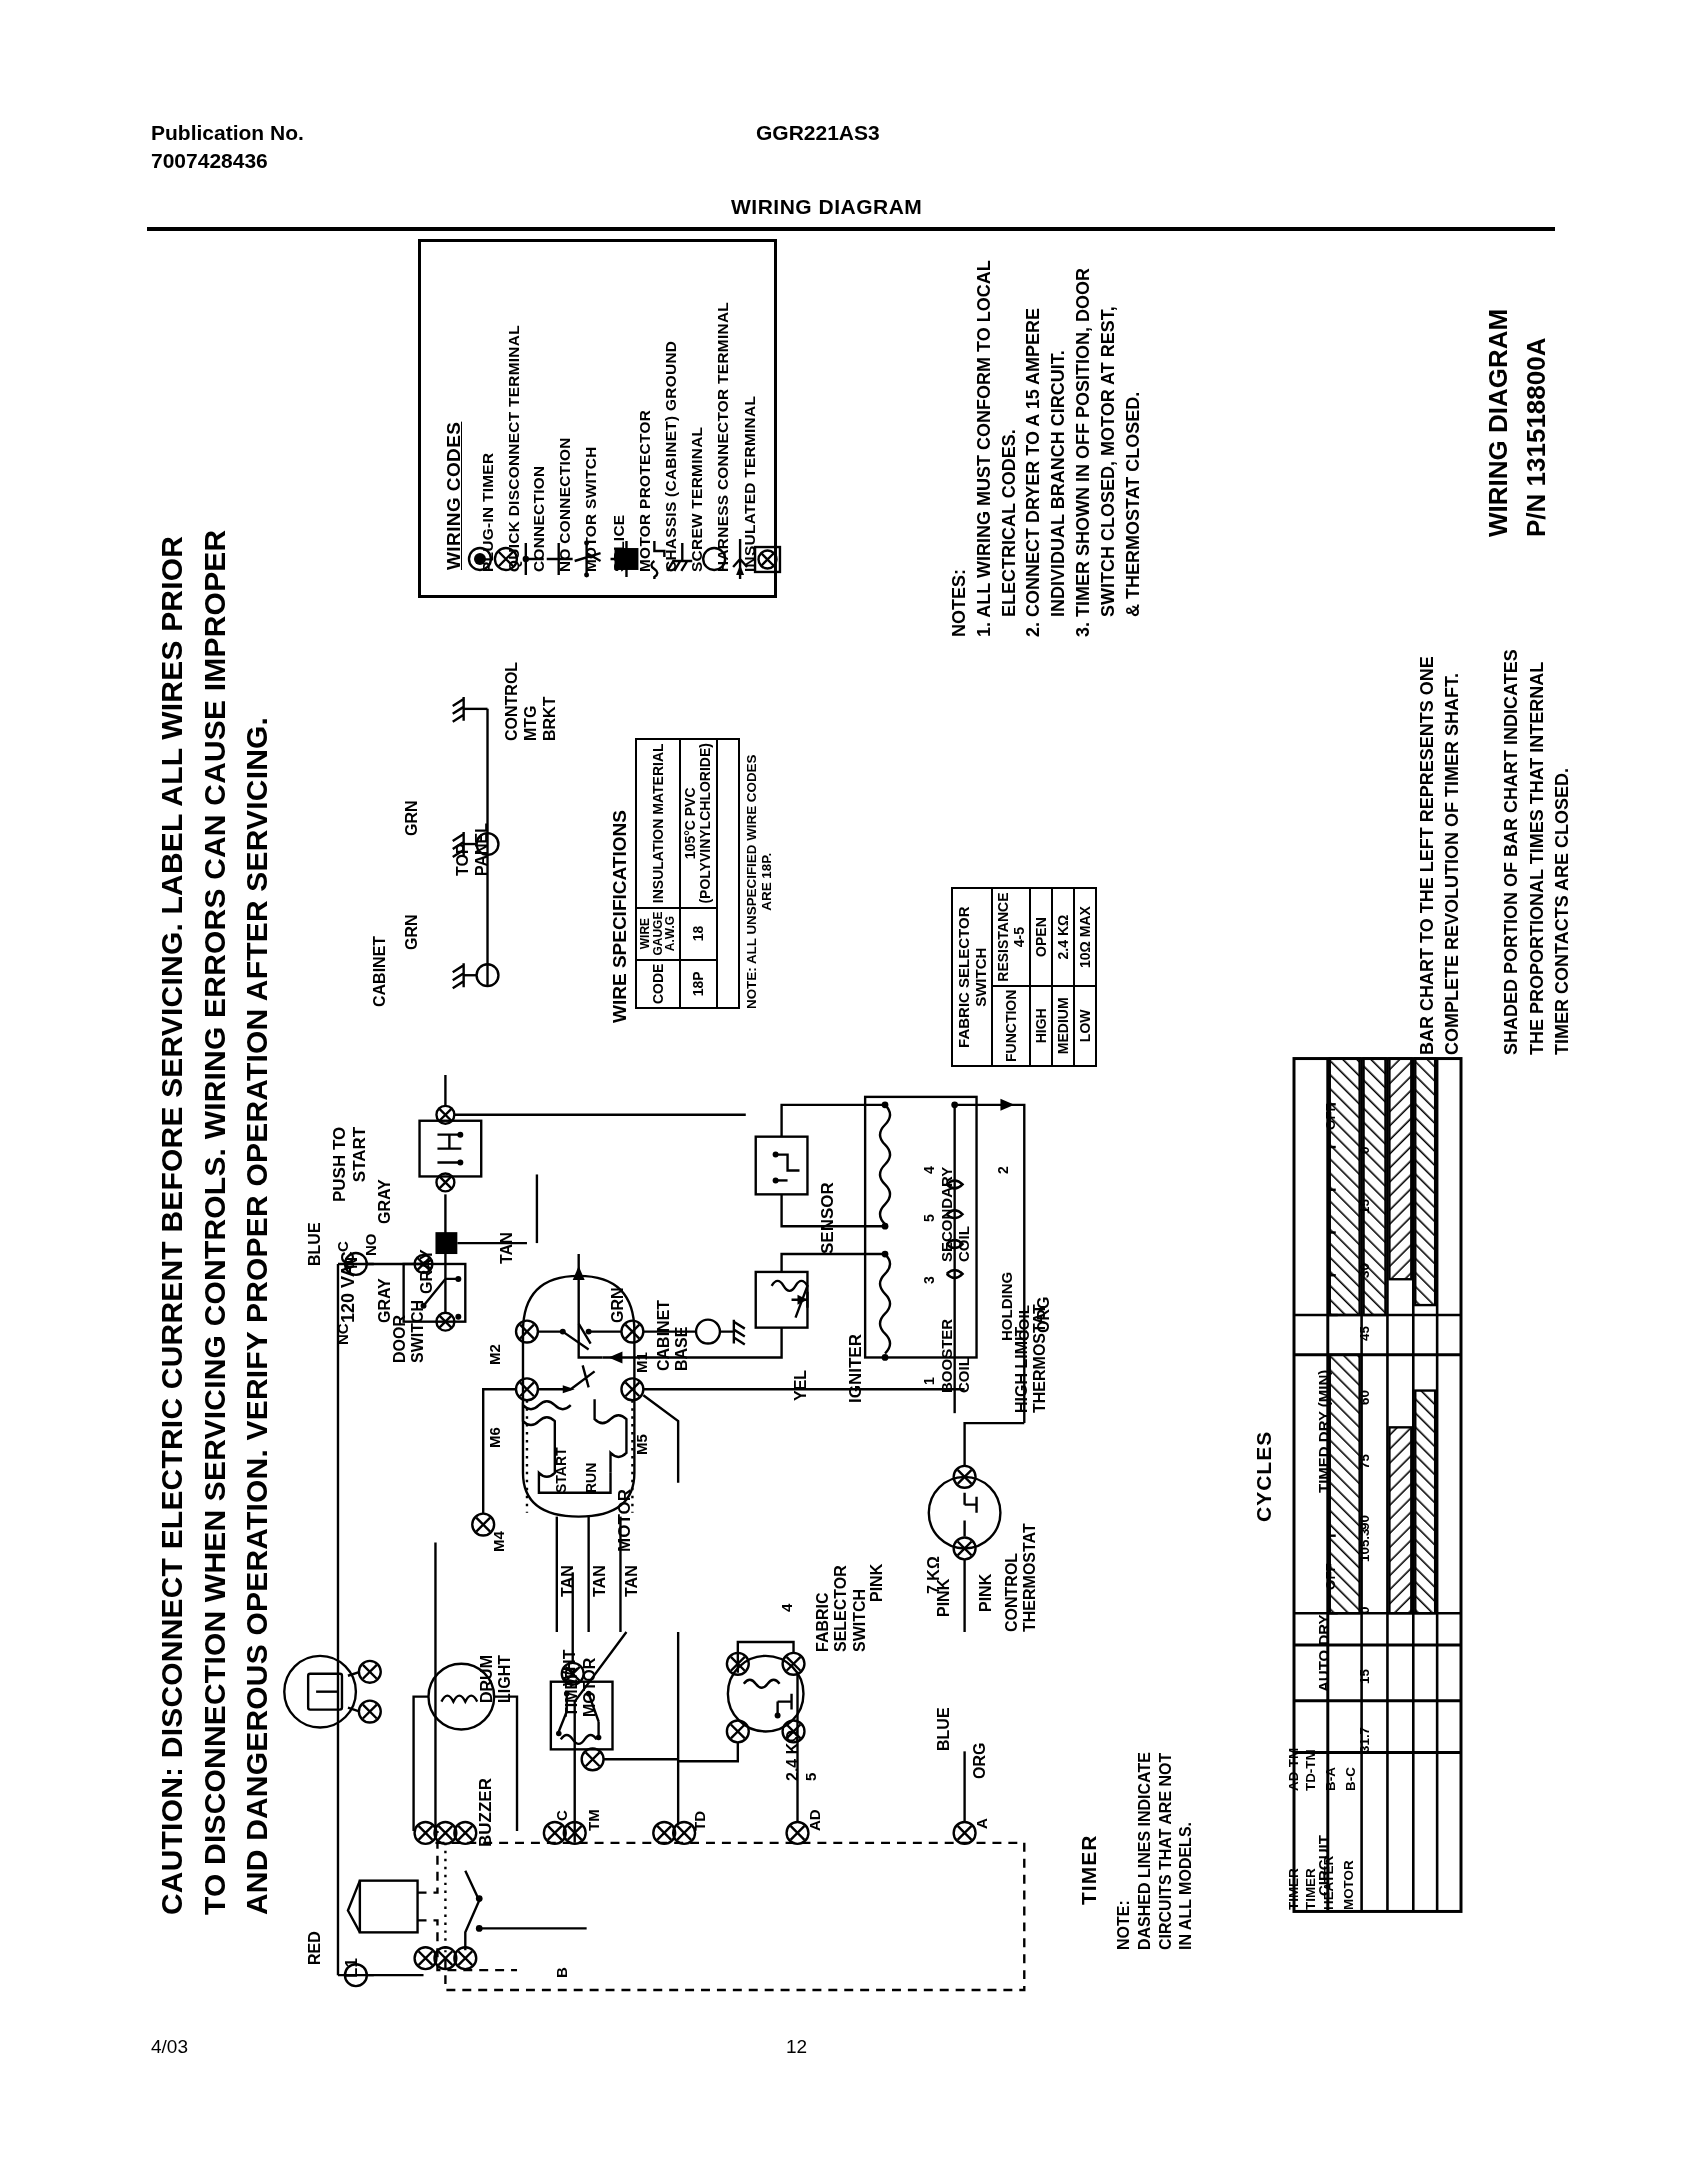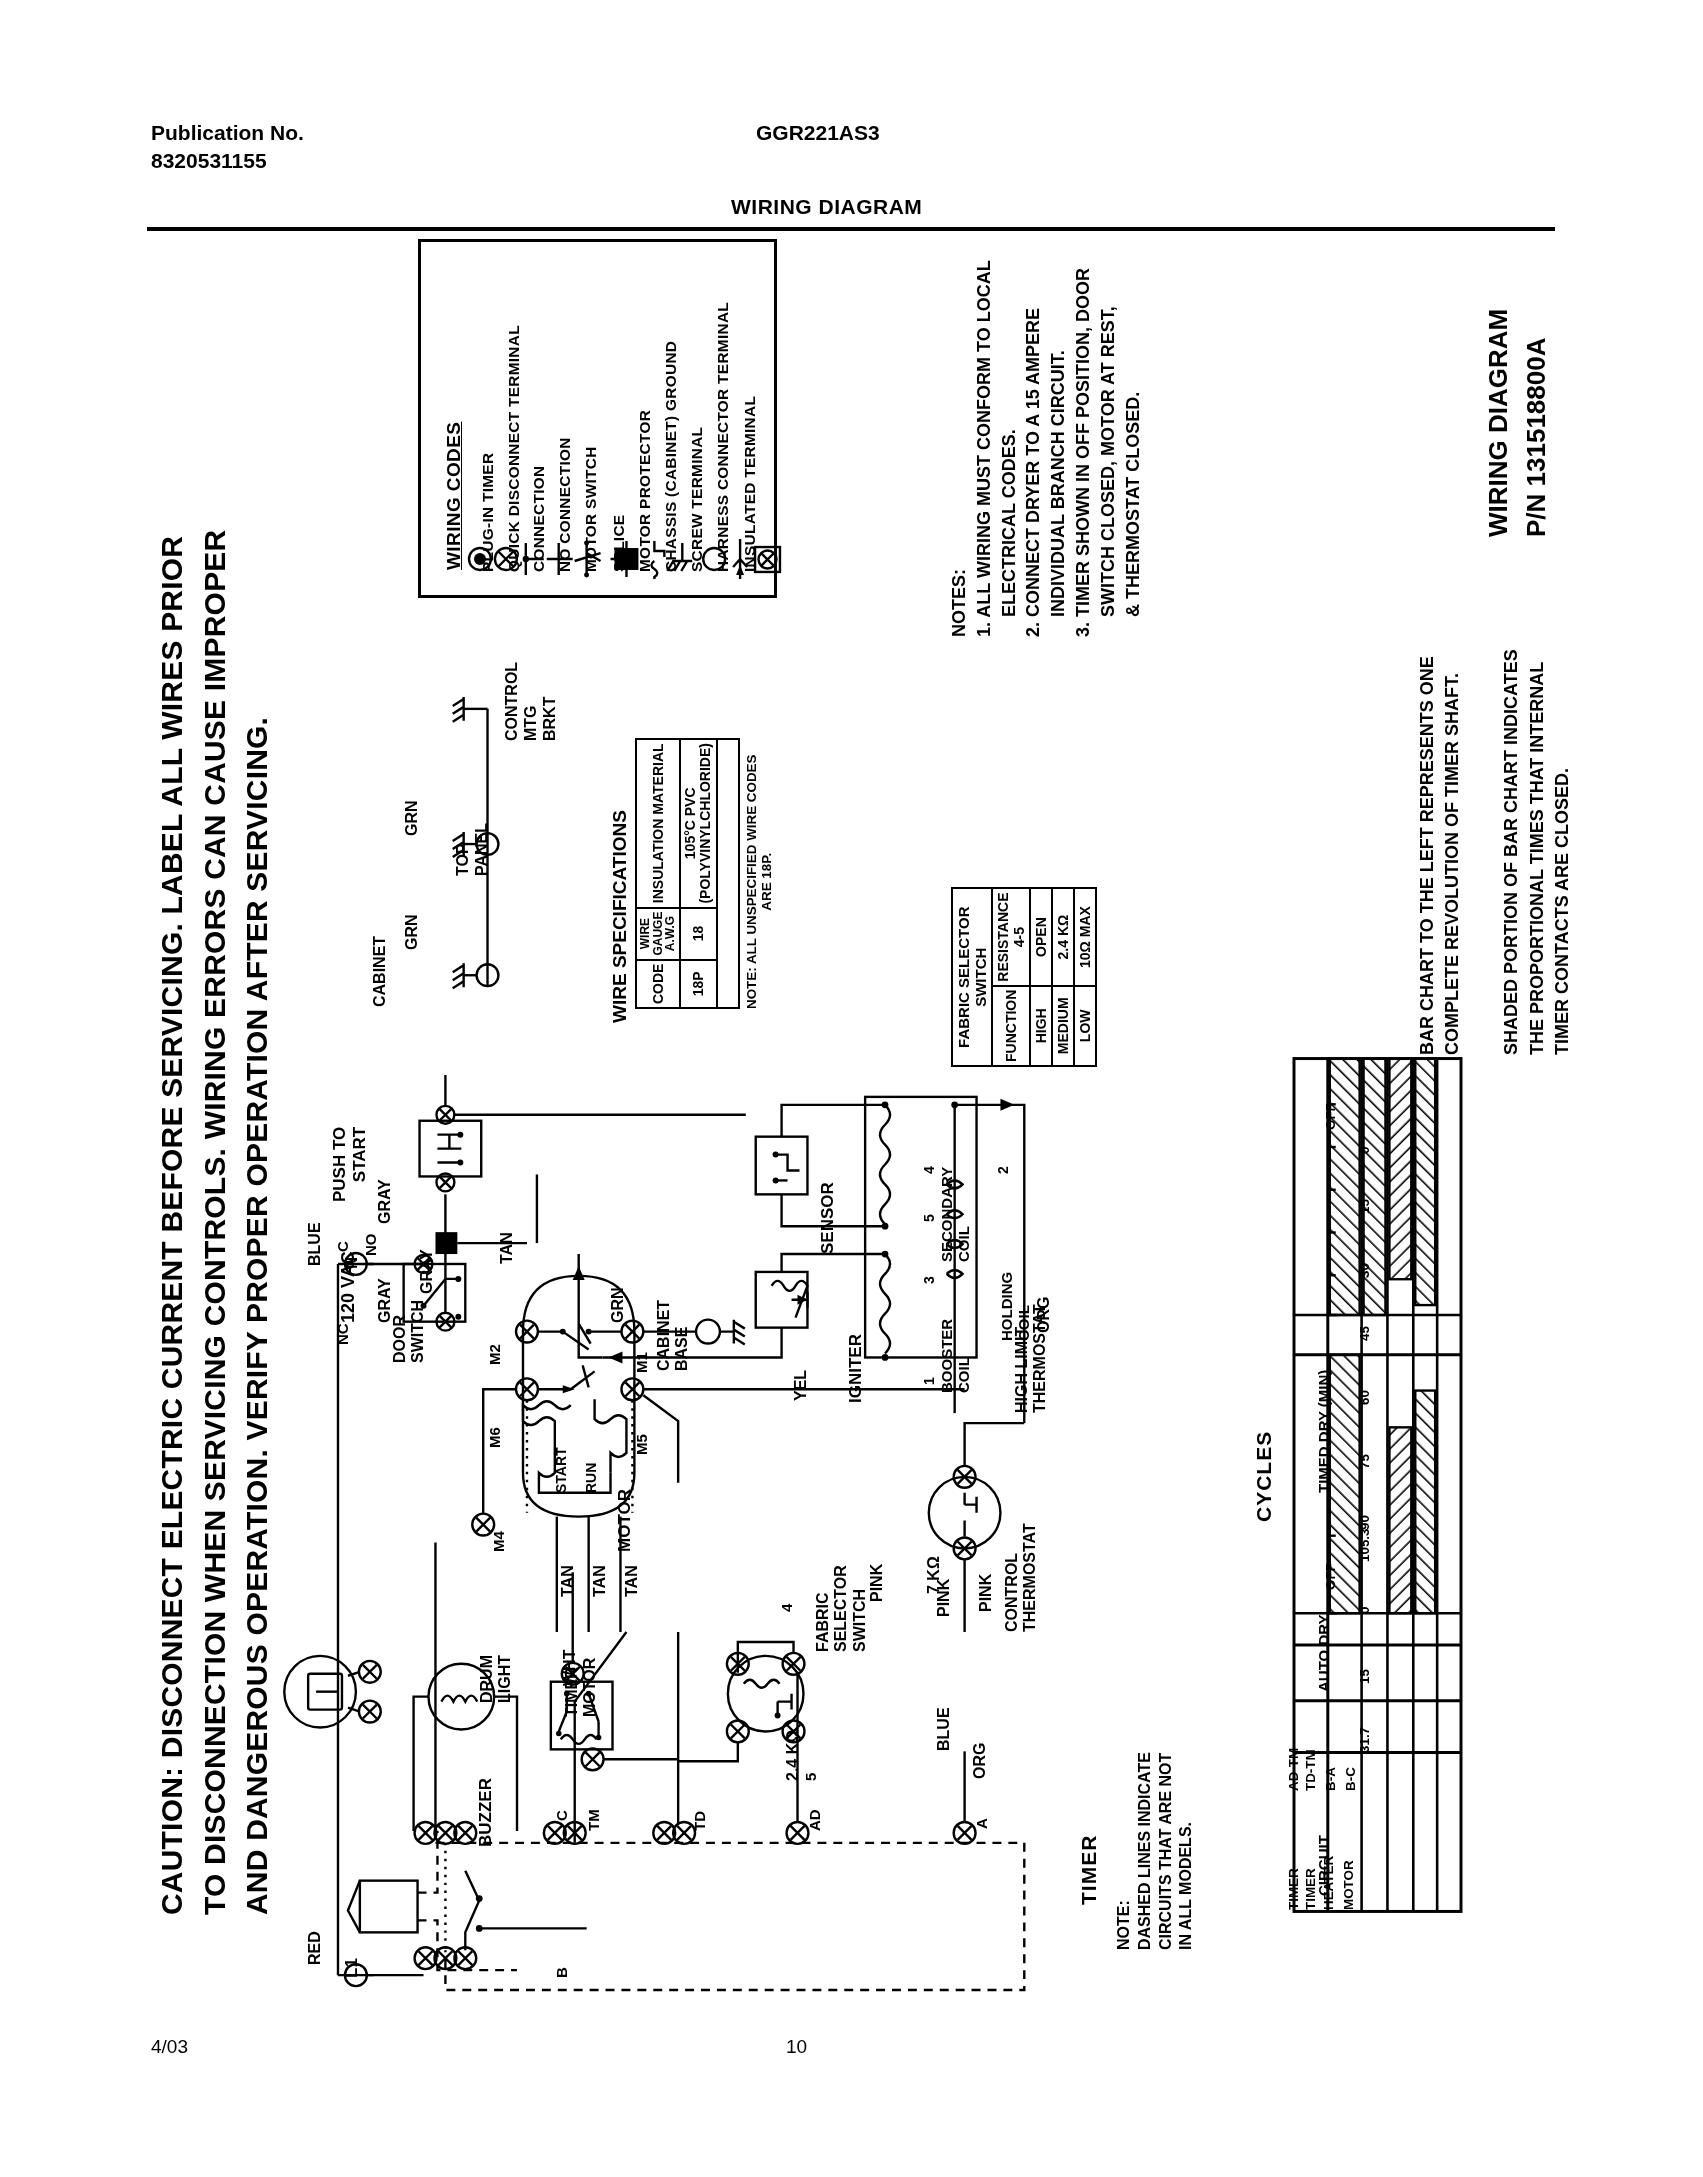--- a/index.html
+++ b/index.html
@@ -48,28 +48,28 @@
   .dash{stroke:#000;fill:none;stroke-width:2.4;stroke-dasharray:9 7;}
   .dot{stroke:#000;fill:none;stroke-width:2.4;stroke-dasharray:2.5 5.5;}
 </style>
 </head>
 <body>
 
 <div class="pg">
 
   <div class="abs" id="pub-no">
     <div>Publication No.</div>
-    <div>8320531155</div>
+    <div>7007428436</div>
   </div>
   <div class="abs" id="model-no">GGR221AS3</div>
   <div class="abs" id="doc-title">WIRING DIAGRAM</div>
   <div class="abs" id="rule-top"></div>
 
   <div class="abs" id="footer-date">4/03</div>
-  <div class="abs" id="footer-page">10</div>
+  <div class="abs" id="footer-page">12</div>
 
   <div class="abs vtext" id="caution">
     <div>CAUTION: DISCONNECT ELECTRIC CURRENT BEFORE SERVICING. LABEL ALL WIRES PRIOR</div>
     <div>TO DISCONNECTION WHEN SERVICING CONTROLS. WIRING ERRORS CAN CAUSE IMPROPER</div>
     <div>AND DANGEROUS OPERATION. VERIFY PROPER OPERATION AFTER SERVICING.</div>
   </div>
 
   <div class="abs" id="wiring-codes-box">
     <div class="abs vtext wc-title" style="left:22px;top:328px;">WIRING CODES</div>
 

